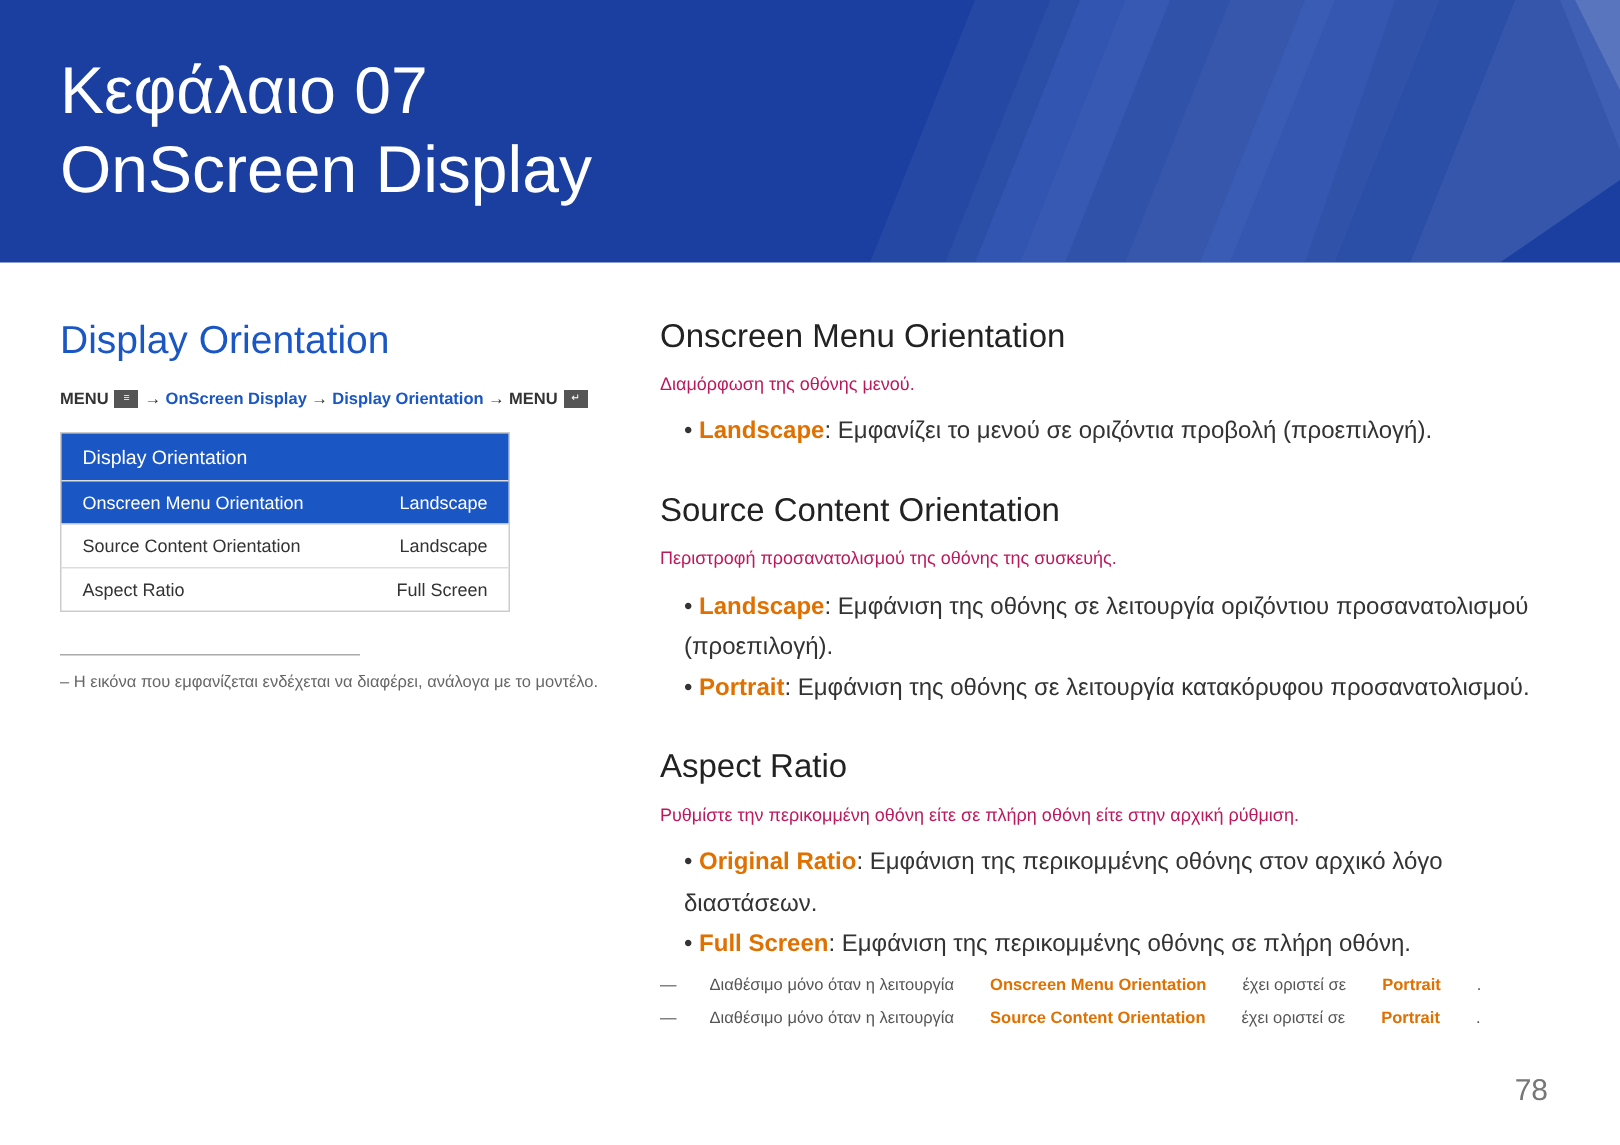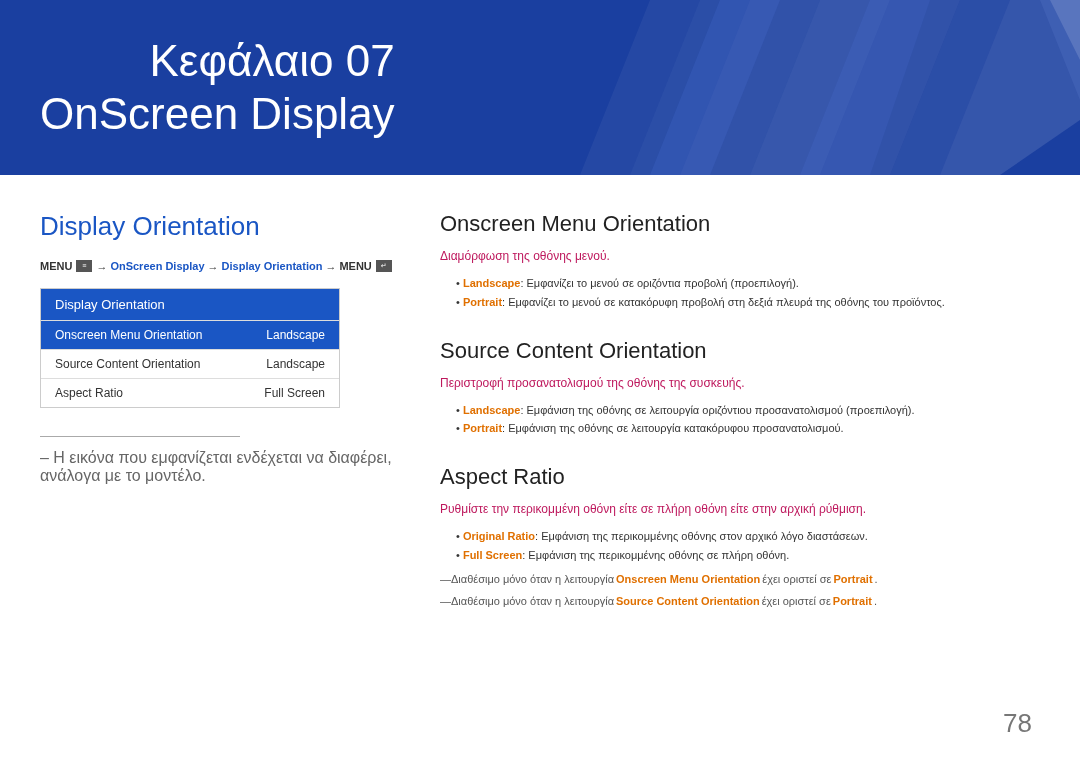--- a/index.html
+++ b/index.html
@@ -97,21 +97,21 @@
     .menu-row .row-label {}
     .menu-row .row-value {}
 
     .divider-line {
       width: 200px;
       height: 1px;
       background: #aaa;
       margin: 28px 0 12px 0;
     }
     .footnote {
-      font-size: 16px;
+      font-size: 11px;
       color: #666;
     }
     .footnote::before {
       content: '– ';
     }
 
     
     .right-col {
       flex: 1;
     }
@@ -128,53 +128,53 @@
     }
     .content-body {
       font-size: 12px;
       color: #be185d;
       line-height: 1.6;
       margin-bottom: 8px;
     }
     .bullet-list {
       list-style: none;
       padding-left: 16px;
-      font-size: 11px;
+      font-size: 16px;
       color: #333;
       line-height: 1.7;
     }
     .bullet-list li::before {
       content: '• ';
       color: #333;
     }
     .orange-text {
       color: #e07000;
       font-weight: 600;
     }
     .note-line {
       font-size: 11px;
       color: #555;
       margin-top: 6px;
       padding-left: 0;
       display: flex;
-      gap: 0;
+      gap: 22px;
       align-items: flex-start;
       line-height: 1.5;
     }
     .note-line::before {
       content: '― ';
       flex-shrink: 0;
     }
 
     
     .page-number {
       position: absolute;
       bottom: 24px;
       right: 48px;
-      font-size: 26px;
+      font-size: 20px;
       color: #777;
       font-weight: 300;
     }
 
     
     .shape-layer {
       position: absolute;
       right: 0;
       top: 0;
       width: 100%;
@@ -192,21 +192,21 @@
     <polygon points="890,0 960,0 890,175 820,175" fill="rgba(255,255,255,0.10)"></polygon>
     <polygon points="960,0 1010,0 940,175 890,175" fill="rgba(255,255,255,0.08)"></polygon>
     <polygon points="1010,0 1080,0 1080,120 1000,175 940,175" fill="rgba(255,255,255,0.12)"></polygon>
     <polygon points="1050,0 1080,0 1080,60" fill="rgba(255,255,255,0.15)"></polygon>
 
     <polygon points="650,0 700,0 630,175 580,175" fill="rgba(255,255,255,0.05)"></polygon>
     <polygon points="720,0 780,0 710,175 650,175" fill="rgba(100,140,255,0.12)"></polygon>
     <polygon points="870,0 930,0 870,175 800,175" fill="rgba(100,140,255,0.10)"></polygon>
     <polygon points="980,0 1040,0 1080,100 1080,0" fill="rgba(150,180,255,0.10)"></polygon>
   </svg>
-  <div style="position:relative;z-index:2;text-align:right;">
+  <div style="position:relative;z-index:2;">
     <div class="header-title">Κεφάλαιο  07</div>
     <div class="header-title">OnScreen Display</div>
   </div>
 </div>
 
 <div class="main">
 
   <div class="left-col">
     <div class="section-title">Display Orientation</div>
 
@@ -242,21 +242,20 @@
     <div class="footnote">Η εικόνα που εμφανίζεται ενδέχεται να διαφέρει, ανάλογα με το μοντέλο.</div>
   </div>
 
   <div class="right-col">
 
     <div class="content-section">
       <div class="content-section-title">Onscreen Menu Orientation</div>
       <div class="content-body">Διαμόρφωση της οθόνης μενού.</div>
       <ul class="bullet-list">
         <li><span class="orange-text">Landscape</span>: Εμφανίζει το μενού σε οριζόντια προβολή (προεπιλογή).</li>
-        <li><span class="orange-text">Portrait</span>: Εμφανίζει το μενού σε κατακόρυφη προβολή στη δεξιά πλευρά της οθόνης του προϊόντος.</li>
       </ul>
     </div>
 
     <div class="content-section">
       <div class="content-section-title">Source Content Orientation</div>
       <div class="content-body">Περιστροφή προσανατολισμού της οθόνης της συσκευής.</div>
       <ul class="bullet-list">
         <li><span class="orange-text">Landscape</span>: Εμφάνιση της οθόνης σε λειτουργία οριζόντιου προσανατολισμού (προεπιλογή).</li>
         <li><span class="orange-text">Portrait</span>: Εμφάνιση της οθόνης σε λειτουργία κατακόρυφου προσανατολισμού.</li>
       </ul>

